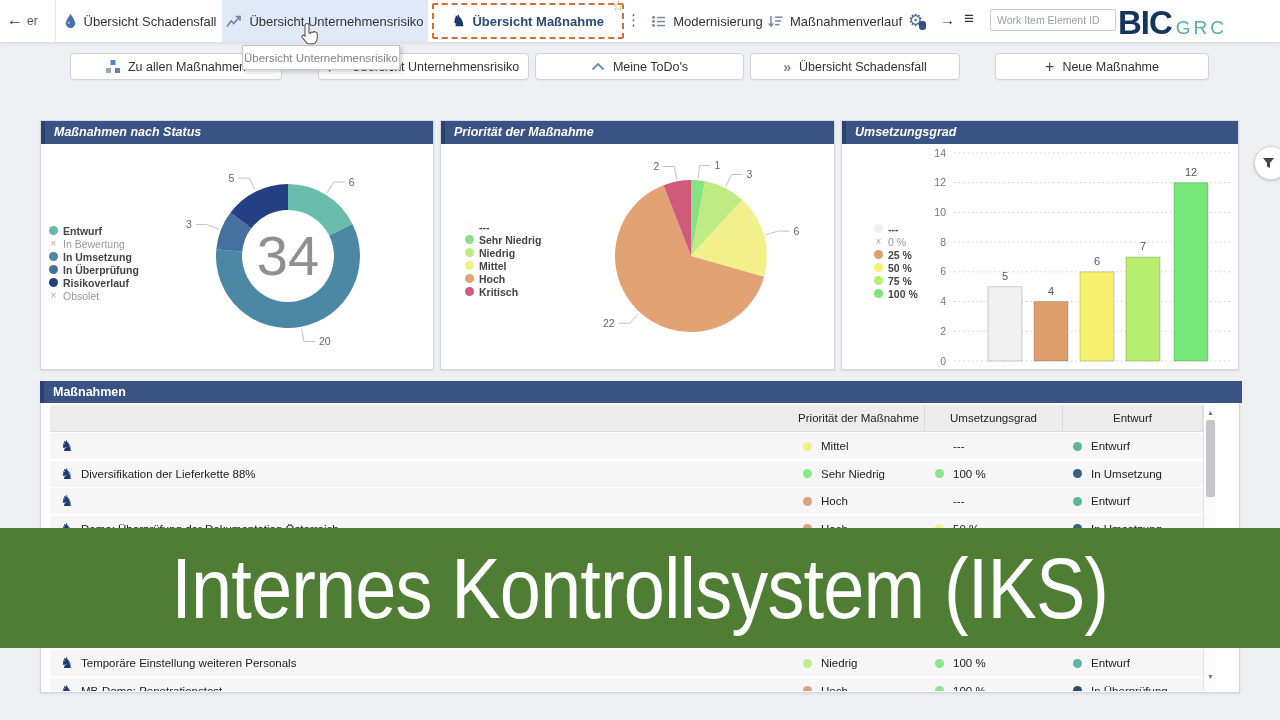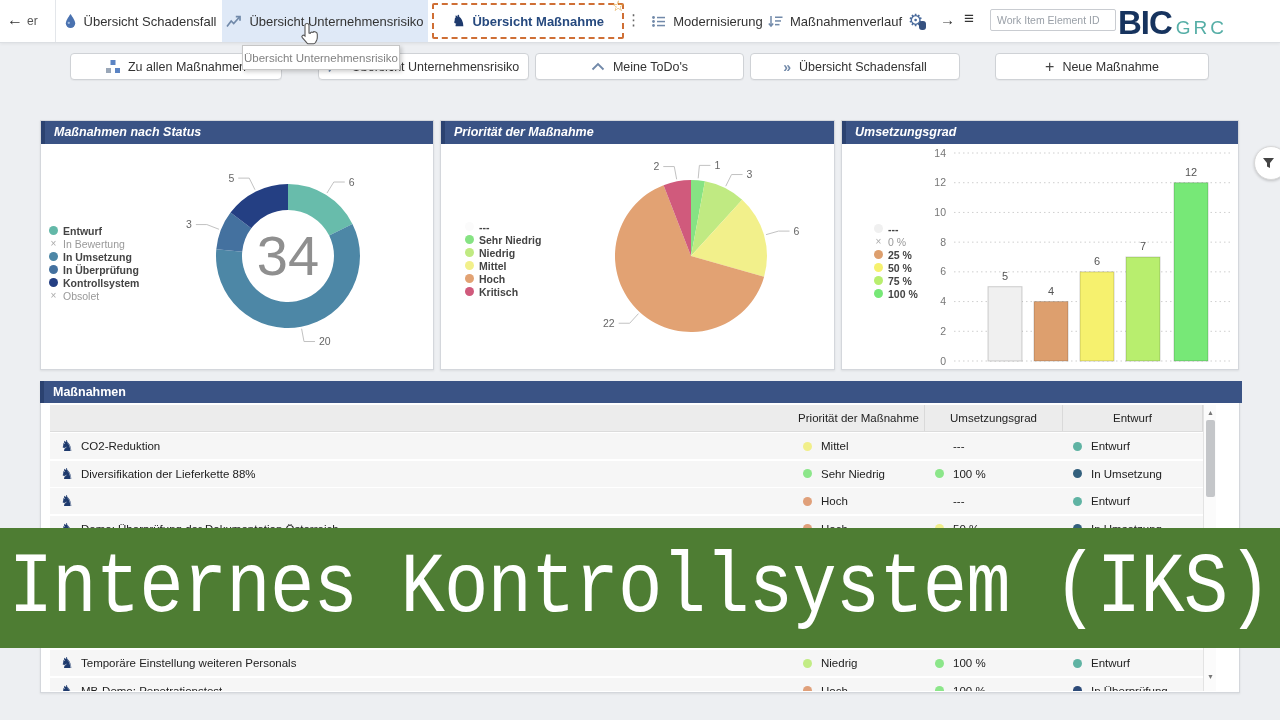--- a/index.html
+++ b/index.html
@@ -68,21 +68,21 @@
   .knight{color:#1e3a6d;font-size:15px;}
   .sbar{position:absolute;left:1153px;top:0;width:13px;height:286px;background:#fbfbfb;border-left:1px solid #e3e3e3;}
   .sb-arrow{position:absolute;left:0;width:13px;text-align:center;font-size:7px;color:#777;}
   .sb-thumb{position:absolute;left:2px;top:15px;width:9px;height:77px;background:#c4c6c9;border-radius:2px;}
 
   
   .fab{position:absolute;left:1254px;top:146px;width:34px;height:34px;border-radius:50%;background:#fff;
        border:1px solid #d9d9d9;box-shadow:0 1px 3px rgba(0,0,0,.2);display:flex;align-items:center;
        padding-left:7px;box-sizing:border-box;z-index:20;cursor:pointer;}
   .banner{position:absolute;left:0;top:528px;width:1280px;height:120px;display:flex;align-items:center;
-          justify-content:center;z-index:100;font-family:Liberation Mono, monospace;}
+          justify-content:center;z-index:100;}
   .banner span{display:inline-block;color:#fff;font-size:86px;transform:scaleX(.86);white-space:nowrap;
                font-weight:normal;letter-spacing:-1px;}
   svg text{font-family:"Liberation Sans",sans-serif;}
 </style>
 </head>
 <body>
 
 <div id="screen">
 
   <div class="topbar">
@@ -233,21 +233,21 @@
           <div class="lg-item">
             <span class="lg-dot" style="background:#4d87a6"></span>
             <span>In Umsetzung</span>
           </div>
           <div class="lg-item">
             <span class="lg-dot" style="background:#44719f"></span>
             <span>In Überprüfung</span>
           </div>
           <div class="lg-item">
             <span class="lg-dot" style="background:#243f83"></span>
-            <span>Kontrollsystem</span>
+            <span>Risikoverlauf</span>
           </div>
           <div class="lg-item excl">
             <span class="lg-x">×</span>
             <span>Obsolet</span>
           </div>
         </div></div>
   </div>
   <div class="panel" id="panel1" style="left:440px;width:393px">
     <div class="panel-head">Priorität der Maßnahme</div>
     <div class="panel-body"><svg width="393" height="224" viewBox="0 0 393 224">
@@ -355,21 +355,20 @@
   <div class="tbl" id="table">
       <div class="th-row">
         <div class="th-cell" style="left: 743px; width: 132px;">Priorität der Maßnahme</div>
         <div class="th-cell" style="left: 875px; width: 138px;">Umsetzungsgrad</div>
         <div class="th-cell" style="left: 1013px; width: 140px;">Entwurf</div>
       </div>
       <div class="t-row" style="top: 28px;">
         <div class="t-cell" style="left:8px;width:18px;justify-content:center">
           <span class="knight">♞</span>
         </div>
-        <div class="t-cell" style="left:31px;width:712px">CO2-Reduktion</div>
         <div class="t-cell" style="left:753px;width:122px">
           <span class="cell-dot" style="background:#f1ef8a"></span>
           <span>Mittel</span>
         </div>
         <div class="t-cell" style="left:885px;width:128px">
           <span style="width:18px"></span>
           <span>---</span>
         </div>
         <div class="t-cell" style="left:1023px;width:130px">
           <span class="cell-dot" style="background:#5fb3a3"></span>

